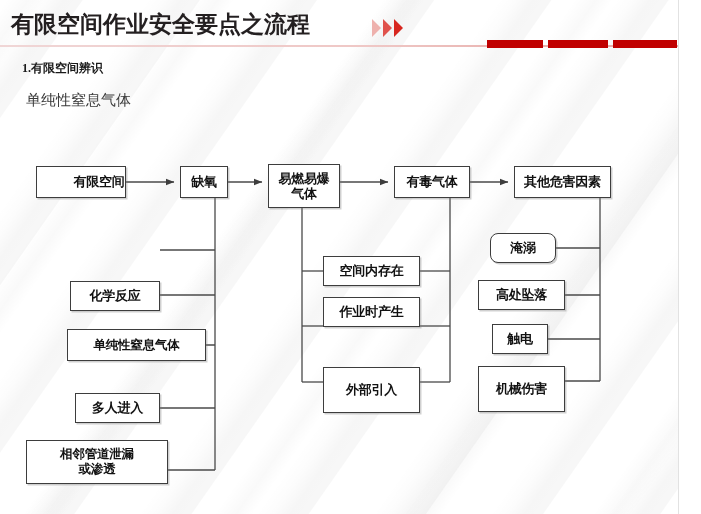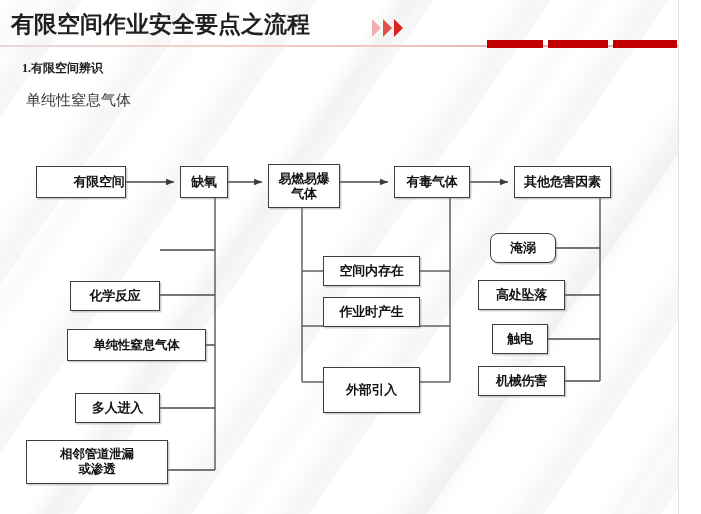--- a/index.html
+++ b/index.html
@@ -269,18 +269,18 @@
     </div>
 
     <div class="node" style="left:478px; top:280px; width:87px; height:30px;">
       <span>高处坠落</span>
     </div>
 
     <div class="node" style="left:492px; top:324px; width:56px; height:30px;">
       <span>触电</span>
     </div>
 
-    <div class="node" style="left:478px; top:366px; width:87px; height:30px;">
+    <div class="node" style="left:478px; top:366px; width:87px; height:46px;">
       <span>机械伤害</span>
     </div>
 
   </div>
 </div>
 
 </body></html>

